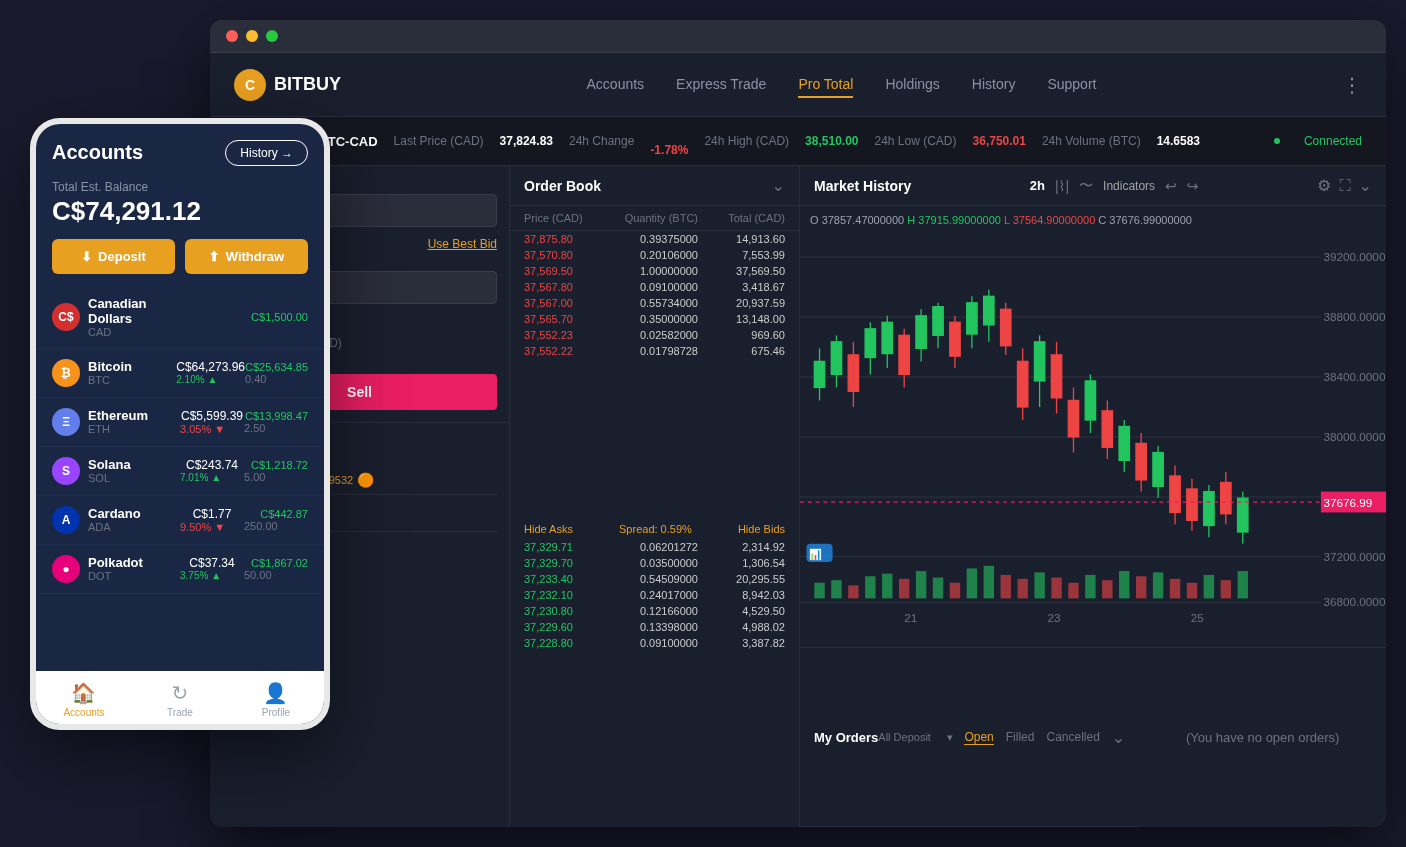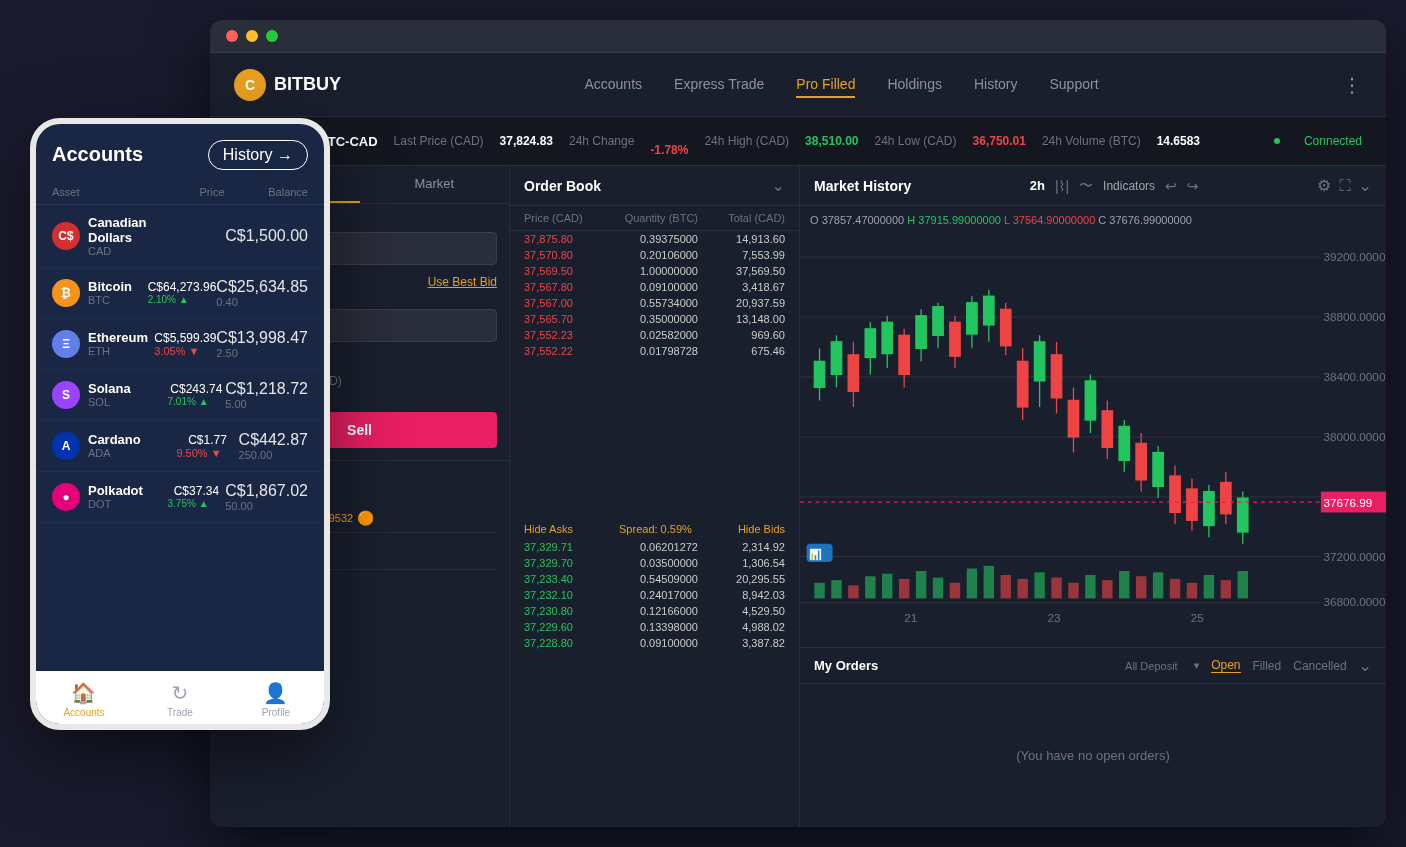--- a/index.html
+++ b/index.html
@@ -341,21 +341,21 @@
       min-height: 300px;
     }
     .candlestick-chart {
       width: 100%;
       height: 100%;
     }
     .orders-panel {
       height: 180px;
       border-top: 1px solid #2a2d3a;
       display: flex;
-      flex-direction: column;
+      flex-direction: row;
     }
     .orders-header {
       display: flex;
       align-items: center;
       justify-content: space-between;
       padding: 8px 14px;
       border-bottom: 1px solid #2a2d3a;
     }
     .orders-title { color: #fff; font-size: 13px; font-weight: 600; }
     .orders-tabs {
@@ -417,21 +417,21 @@
       align-items: center;
       justify-content: space-between;
     }
     .mobile-title { color: #fff; font-size: 20px; font-weight: 700; }
     .mobile-history-btn {
       background: transparent;
       border: 1.5px solid #fff;
       border-radius: 20px;
       color: #fff;
       padding: 5px 14px;
-      font-size: 16px;
+      font-size: 12px;
       cursor: pointer;
       display: flex;
       align-items: center;
       gap: 4px;
     }
 
     
     .balance-section {
       padding: 4px 16px 12px;
     }
@@ -509,21 +509,21 @@
     .asset-icon.sol { background: #9945ff; }
     .asset-icon.ada { background: #0033ad; }
     .asset-icon.dot { background: #e6007a; }
 
     .asset-name { color: #fff; font-size: 13px; font-weight: 600; }
     .asset-symbol { color: #6b7280; font-size: 11px; }
     .asset-price-col { text-align: center; }
     .asset-price { color: #fff; font-size: 12px; }
     .asset-change-pos { color: #22c55e; font-size: 10px; display: flex; align-items: center; gap: 2px; }
     .asset-change-neg { color: #ef4444; font-size: 11px; display: flex; align-items: center; gap: 2px; }
-    .asset-balance { color: #e5e5e5; font-size: 16px; text-align: right; }
+    .asset-balance { color: #22c55e; font-size: 11px; text-align: right; }
     .asset-qty { color: #6b7280; font-size: 11px; text-align: left; }
 
     
     .mobile-bottom-nav {
       background: #fff;
       display: flex;
       padding: 10px 0 6px;
       margin-top: auto;
     }
     .nav-item {
@@ -570,21 +570,21 @@
   </div>
 
   <div class="app-header">
     <div class="logo">
       <div class="logo-icon">C</div>
       <span>BITBUY</span>
     </div>
     <nav class="nav-links">
       <span class="nav-link">Accounts</span>
       <span class="nav-link">Express Trade</span>
-      <span class="nav-link active">Pro Filled</span>
+      <span class="nav-link active">Pro Total</span>
       <span class="nav-link">Holdings</span>
       <span class="nav-link">History</span>
       <span class="nav-link">Support</span>
     </nav>
     <div class="header-right">
       <span class="menu-dots">⋮</span>
     </div>
   </div>
 
   <div class="ticker-bar">
@@ -606,24 +606,20 @@
     <span class="ticker-value">14.6583</span>
     <div class="connected-badge">
       <div class="connected-dot"></div>
       <span>Connected</span>
     </div>
   </div>
 
   <div class="trading-area">
 
     <div class="order-panel">
-      <div class="order-tabs">
-        <div class="order-tab active">Limit</div>
-        <div class="order-tab">Market</div>
-      </div>
       <div class="order-form">
         <div class="form-row">
           <div class="form-label">Price (CAD)</div>
           <input class="form-input" type="text" value="" style="">
         </div>
         <div class="use-best-bid">Use Best Bid</div>
         <div class="form-row">
           <div class="form-label">Amount (BTC)</div>
           <input class="form-input" type="text" value="" style="">
         </div>
@@ -929,26 +925,35 @@
 </div>
 
 <div class="mobile-phone">
   <div class="phone-screen">
 
     <div class="mobile-header">
       <span class="mobile-title">Accounts</span>
       <button class="mobile-history-btn">History →</button>
     </div>
 
-
-    <div class="asset-list-header">
-      <span>Asset</span>
-      <span>Price</span>
-      <span>Balance</span>
-    </div>
+    <div class="balance-section">
+      <div class="balance-label">Total Est. Balance</div>
+      <div class="balance-value">C$74,291.12</div>
+      <div class="action-buttons">
+        <button class="deposit-btn">
+          <span>⬇</span>
+          <span>Deposit</span>
+        </button>
+        <button class="withdraw-btn">
+          <span>⬆</span>
+          <span>Withdraw</span>
+        </button>
+      </div>
+    </div>
+
 
     <div id="mobile-asset-list">
         <div class="asset-item">
     <div class="asset-info">
       <div class="asset-icon cad">C$</div>
       <div>
         <div class="asset-name">Canadian Dollars</div>
         <div class="asset-symbol">CAD</div>
       </div>
     </div>

